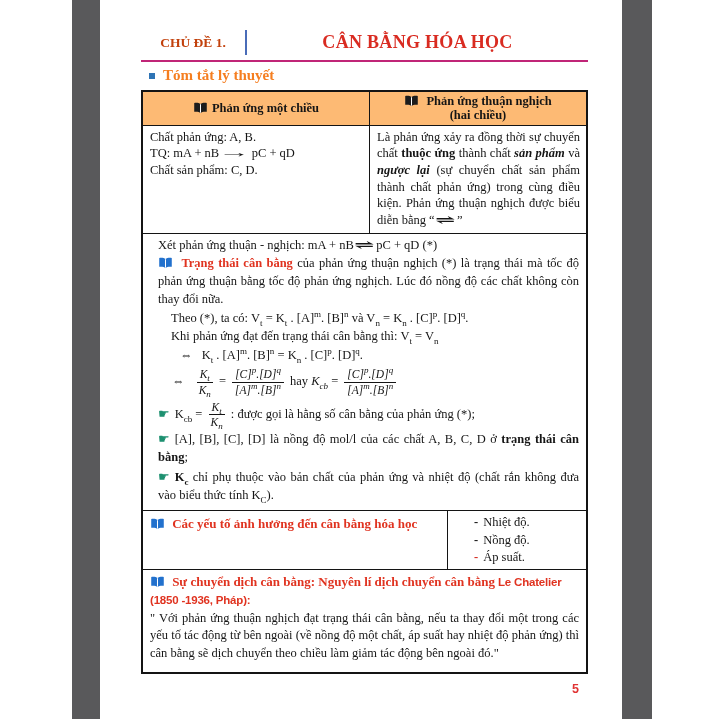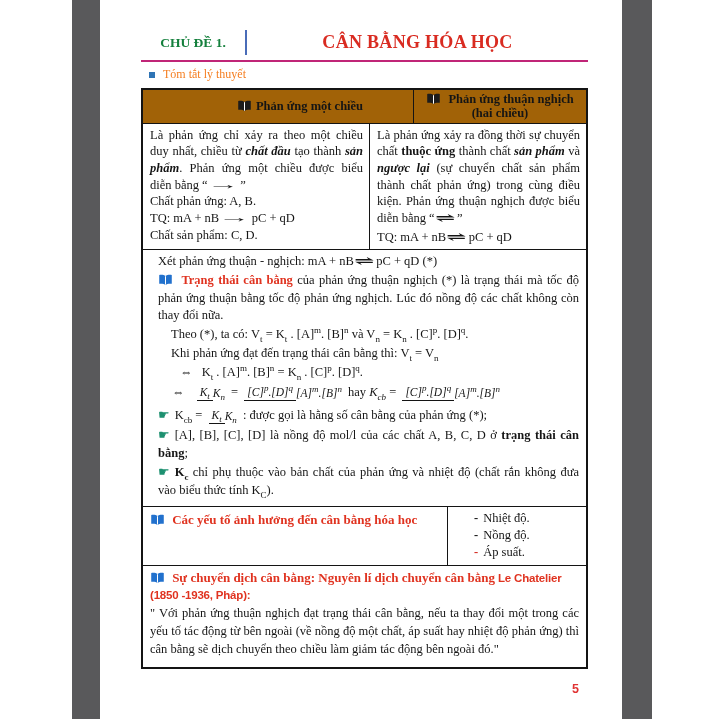--- a/index.html
+++ b/index.html
@@ -10,34 +10,34 @@
     color:#151515; font-size:12.5px;
   }
   .gray-strip { position:absolute; top:0; height:719px; background:#59595b; }
   .strip-left { left:72px; width:28px; }
   .strip-right { left:622px; width:30px; }
 
   .page-content { position:absolute; left:141px; top:30px; width:447px; }
 
   
   .hdr { display:flex; align-items:center; border-bottom:2.5px solid #c02577; padding-bottom:5px; }
-  .hdr-topic { width:104px; text-align:center; color:#15803d; font-weight:bold; font-size:13.5px; }
+  .hdr-topic { width:104px; text-align:center; color:#c2410c; font-weight:bold; font-size:13.5px; }
   .hdr-div { width:2px; height:25px; background:#4a6cb8; }
   .hdr-title { flex:1; text-align:center; color:#d92b21; font-weight:bold; font-size:18px; letter-spacing:.3px; }
 
   .sec-line { margin:5px 0 6px 8px; display:flex; align-items:center; }
   .sq-bullet { width:6px; height:6px; background:#2f74b5; margin-right:8px; }
-  .sec-title { color:#f57e20; font-weight:normal; font-size:12px; }
+  .sec-title { color:#f57e20; font-weight:bold; font-size:15px; }
 
   
   .main { border:2px solid #141414; }
   .row { border-bottom:1.5px solid #141414; }
   .row:last-child { border-bottom:none; }
 
-  .r-head { display:grid; grid-template-columns:226px 1fr; background:#a16207;padding-left:44px; }
+  .r-head { display:grid; grid-template-columns:226px 1fr; background:#fdba74; }
   .r-head .cell { display:flex; align-items:center; justify-content:center; padding:2px 4px; text-align:center; font-weight:bold; font-size:12.5px; line-height:1.15; }
   .r-head .cell + .cell { border-left:1.5px solid #141414; }
 
   .r-body { display:grid; grid-template-columns:226px 1fr; }
   .r-body .cell { padding:3px 6px 4px 7px; line-height:1.33; text-align:justify; }
   .r-body .cell + .cell { border-left:1.5px solid #141414; }
   .r-body p { margin:0; }
 
   .r-theory { padding:3px 7px 5px 7px; line-height:1.42; }
   .r-theory p { margin:0 0 1px 8px; text-align:justify; }
@@ -52,21 +52,21 @@
   .r-lechat .quote { text-align:justify; }
 
   
   .b { font-weight:bold; } .i { font-style:italic; }
   .red { color:#e03320; }
   .sup { vertical-align:super; font-size:9px; line-height:0; }
   .sub { vertical-align:sub; font-size:9px; line-height:0; }
   .arr { display:inline-block; transform:scaleX(2.6); margin:0 11px 0 9px; }
   .eqa { display:inline-block; transform:scaleX(1.9); margin:0 7px 0 5px; font-weight:bold; }
   .dbl { margin-right:6px; }
-  .frac { display:inline-flex; vertical-align:middle; text-align:center; margin:0 3px; font-size:11.5px; line-height:1.12; }
+  .frac { display:inline-flex; flex-direction:column; vertical-align:middle; text-align:center; margin:0 3px; font-size:11.5px; line-height:1.12; }
   .frac .num { border-bottom:1px solid #141414; padding:0 3px 1px 3px; }
   .frac .den { padding-top:1px; }
   .hand { position:relative; }
   .hand-icon { color:#1d9070; font-family:"DejaVu Sans",sans-serif; font-size:13px; margin-right:5px; }
   .sec-head { color:#e03320; font-weight:bold; font-size:13px; }
   .sans-cond { font-family:"Liberation Sans","DejaVu Sans",sans-serif; font-size:11.5px; letter-spacing:-0.2px; }
   .book { vertical-align:-2px; margin-right:4px; }
   .book-blue path.body-fill { fill:#2271cd; }
   .book-dark path.body-fill { fill:#1c1c1c; }
   .dash { font-weight:bold; margin-right:5px; }
@@ -114,28 +114,26 @@
               </svg>
           </span>
           <span>Phản ứng thuận nghịch</span><br>
           <span>(hai chiều)</span>
         </span>
       </div>
     </div>
 
     <div class="row r-body">
       <div class="cell">
-        <p><span>Là phản ứng chỉ xảy ra theo một chiều duy nhất, chiều từ </span><span class="b i">chất đầu</span><span> tạo thành </span><span class="b i">sản phẩm</span><span>. Phản ứng một chiều được biểu diễn bằng “</span><span class="arr">→</span><span>”</span></p>
         <p>Chất phản ứng: A, B.</p>
         <p><span>TQ: mA + nB</span><span class="arr">→</span><span>pC + qD</span></p>
         <p>Chất sản phẩm: C, D.</p>
       </div>
       <div class="cell">
         <p><span>Là phản ứng xảy ra đồng thời sự chuyển chất </span><span class="b">thuộc ứng</span><span> thành chất </span><span class="b i">sản phẩm</span><span> và </span><span class="b i">ngược lại</span><span> (sự chuyển chất sản phẩm thành chất phản ứng) trong cùng điều kiện. Phản ứng thuận nghịch được biểu diễn bằng “</span><span class="eqa">⇌</span><span>”</span></p>
-        <p style="margin-top:2px"><span>TQ: mA + nB</span><span class="eqa">⇌</span><span>pC + qD</span></p>
       </div>
     </div>
 
     <div class="row r-theory">
       <p><span>Xét phản ứng thuận - nghịch: mA + nB</span><span class="eqa">⇌</span><span>pC + qD (*)</span></p>
       <p>
         <span>
           <svg class="book book-blue" width="15" height="12" viewBox="0 0 16 13">
               <path class="body-fill" d="M8 2.2 C6.6 1 4.2 .7 1.2 1 L1.2 10.6 C4.2 10.3 6.6 10.7 8 11.8 C9.4 10.7 11.8 10.3 14.8 10.6 L14.8 1 C11.8 .7 9.4 1 8 2.2 Z"></path>
               <path d="M8 2.4 L8 11.6" stroke="#fff" stroke-width="1.1" fill="none"></path>

